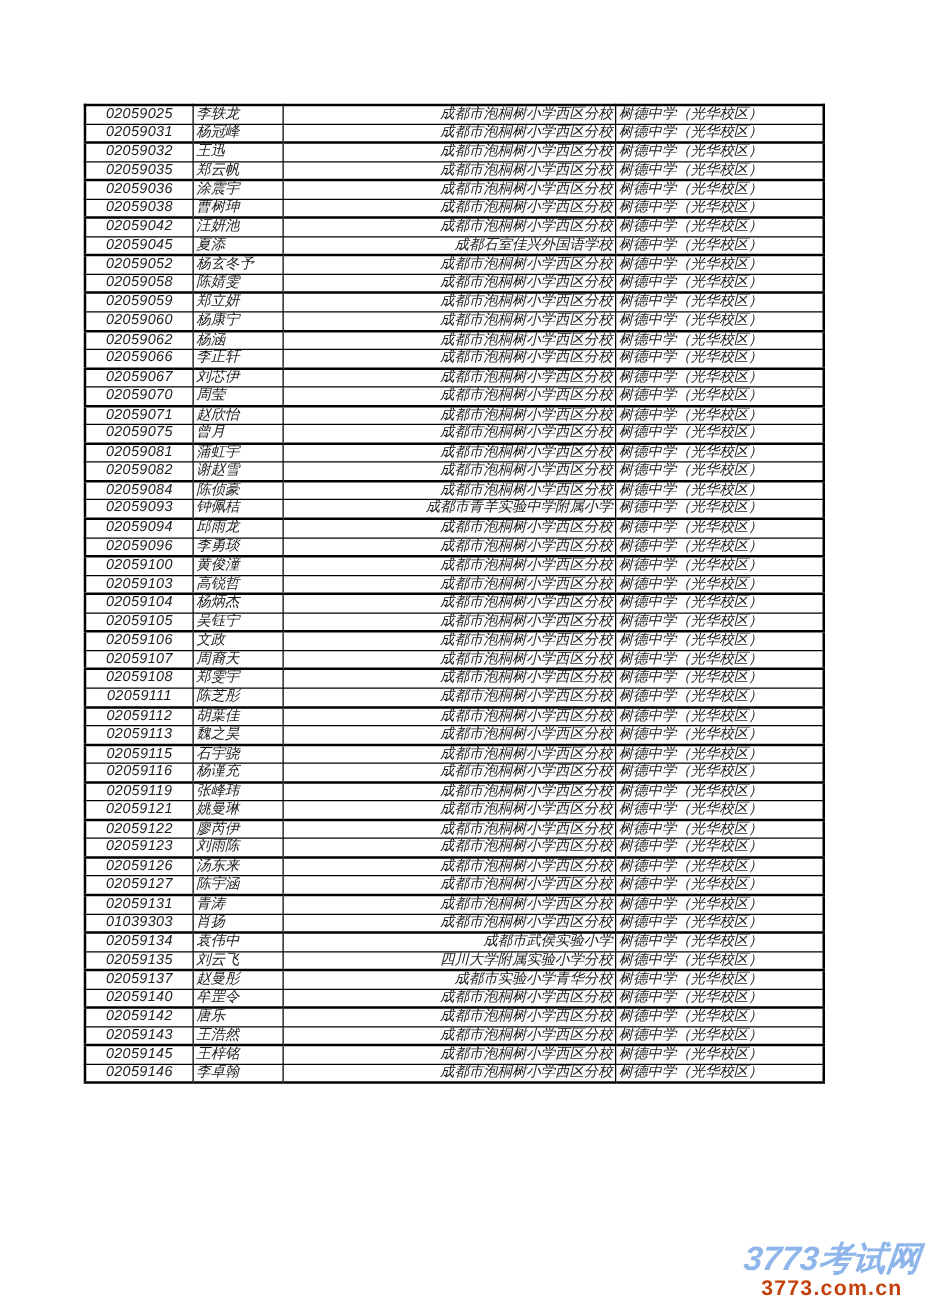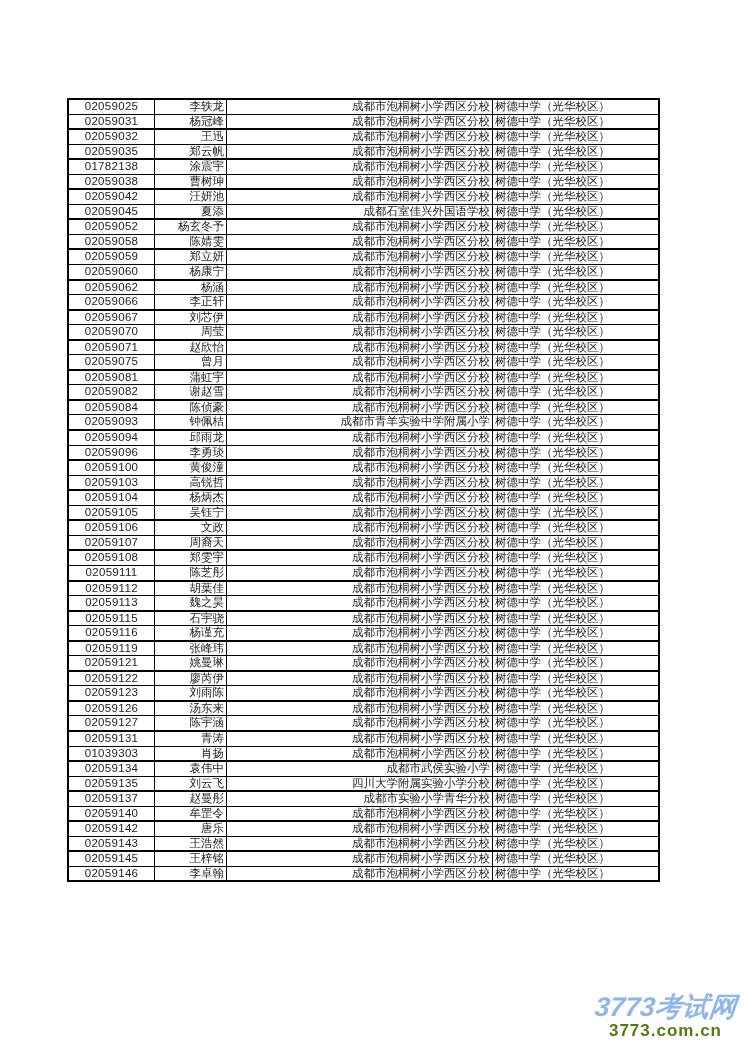--- a/index.html
+++ b/index.html
@@ -7,45 +7,46 @@
     position: relative;
     width: 744px;
     height: 1052px;
     background: #ffffff;
     overflow: hidden;
     font-family: "Liberation Serif", "DejaVu Serif", serif;
   }
   table.roster {
     position: absolute;
     left: 67px;
-    top: 98px;
+    top: 83px;
     border-collapse: collapse;
     table-layout: fixed;
     border: 2px solid #000000;
+    font-style: italic;
   }
   table.roster td {
     border: 1px solid #000000;
     padding: 0 2px;
     height: 13.55px;
     line-height: 13.55px;
     font-size: 11.5px;
     color: #1c1c1c;
     white-space: nowrap;
     overflow: hidden;
   }
   
   table.roster tr:nth-child(even) td { border-bottom-width: 2px; }
   td.col-id {
     width: 81px;
     text-align: center;
     font-family: "Liberation Sans", "DejaVu Sans", sans-serif;
     font-size: 11px;
     letter-spacing: 0.3px;
   }
-  td.col-name   { width: 67px;  text-align: right; }
+  td.col-name   { width: 67px;  text-align: left; }
   td.col-school { width: 261px; text-align: right; }
   td.col-middle { width: 161px; }
   .watermark {
     position: absolute;
     right: 8px;
     bottom: 12px;
     text-align: center;
     user-select: none;
   }
   .wm-title {
@@ -89,21 +90,21 @@
           <td class="col-school">成都市泡桐树小学西区分校</td>
           <td class="col-middle">树德中学（光华校区）</td>
         </tr>
         <tr>
           <td class="col-id">02059035</td>
           <td class="col-name">郑云帆</td>
           <td class="col-school">成都市泡桐树小学西区分校</td>
           <td class="col-middle">树德中学（光华校区）</td>
         </tr>
         <tr>
-          <td class="col-id">01782138</td>
+          <td class="col-id">02059036</td>
           <td class="col-name">涂震宇</td>
           <td class="col-school">成都市泡桐树小学西区分校</td>
           <td class="col-middle">树德中学（光华校区）</td>
         </tr>
         <tr>
           <td class="col-id">02059038</td>
           <td class="col-name">曹树珅</td>
           <td class="col-school">成都市泡桐树小学西区分校</td>
           <td class="col-middle">树德中学（光华校区）</td>
         </tr>
@@ -381,16 +382,16 @@
           <td class="col-id">02059146</td>
           <td class="col-name">李卓翰</td>
           <td class="col-school">成都市泡桐树小学西区分校</td>
           <td class="col-middle">树德中学（光华校区）</td>
         </tr>
       </tbody>
   </table>
 
   <div class="watermark">
     <div class="wm-title" style="color: rgb(143, 182, 234);">3773考试网</div>
-    <div class="wm-url" style="color: #4d7c0f;">3773.com.cn</div>
+    <div class="wm-url" style="color: #c2410c;">3773.com.cn</div>
   </div>
 
 </div>
 
 </body></html>

